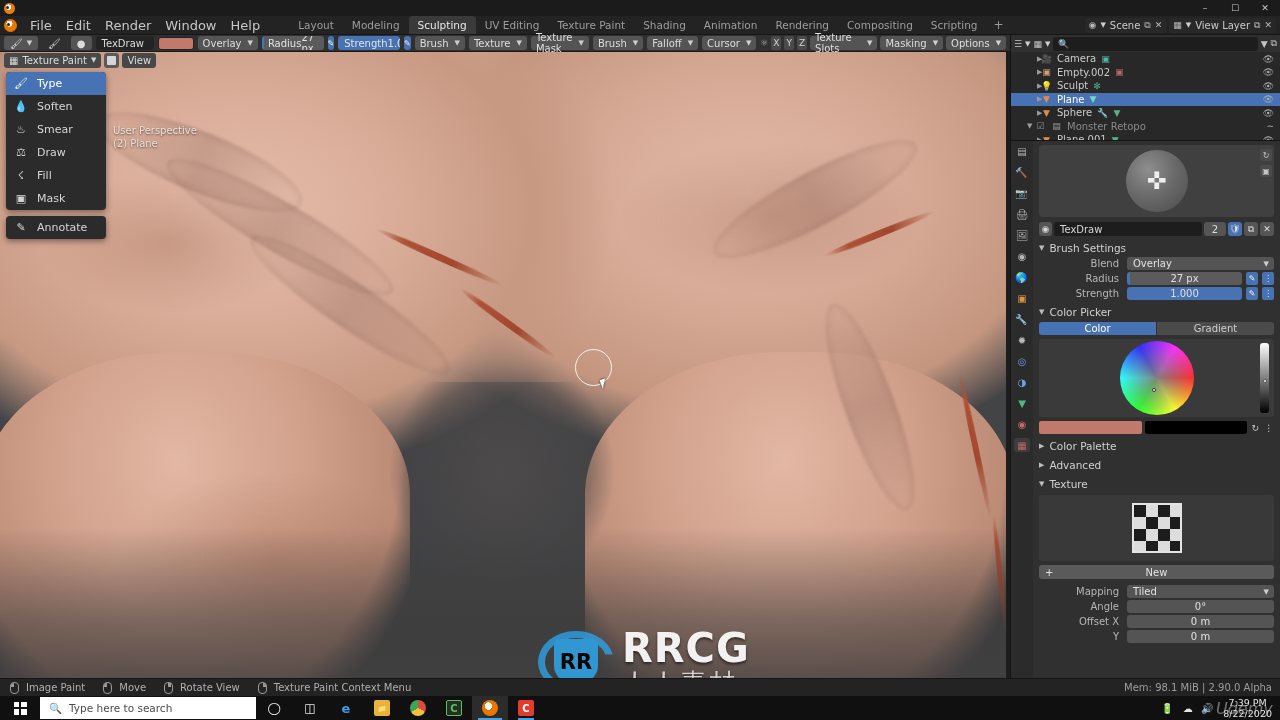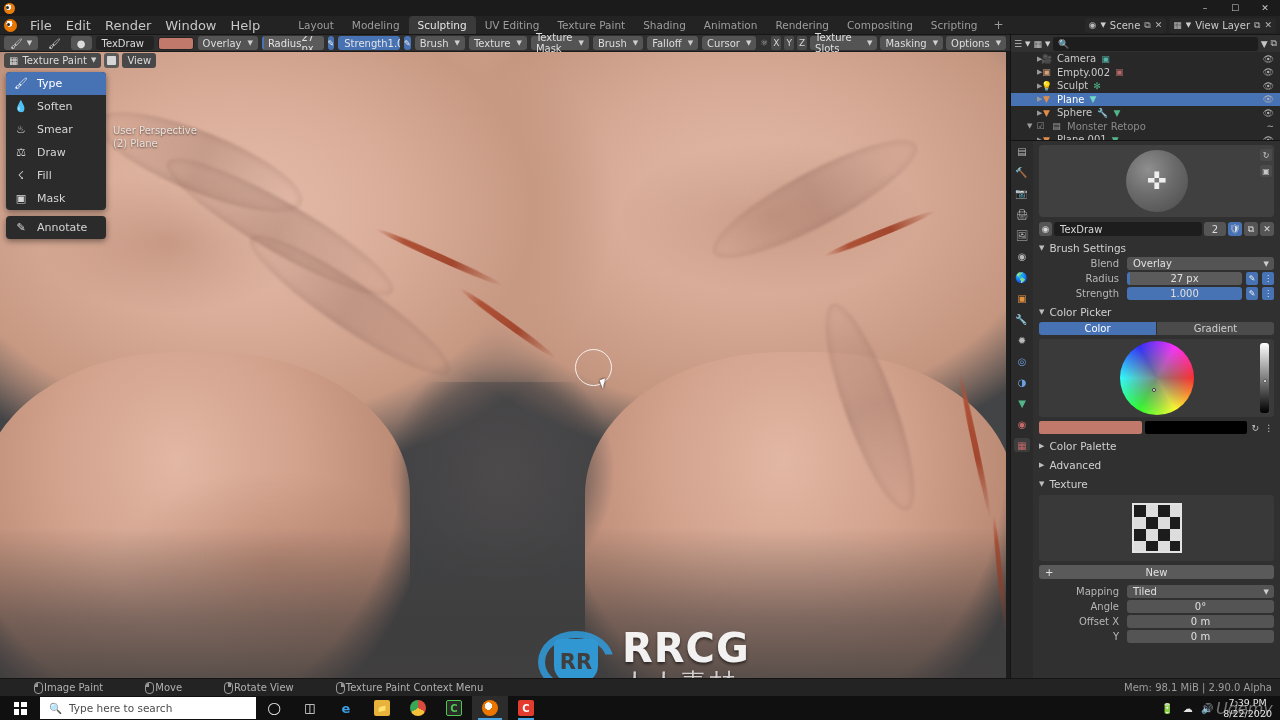--- a/index.html
+++ b/index.html
@@ -298,21 +298,21 @@
   }
   .new-btn { margin: 2px 6px; height:14px; background:#5a5a5a; border-radius:3px; display:flex; align-items:center; justify-content:center; font-size:10px; color:#e2e2e2; position:relative; }
   .new-btn .plus { position:absolute; left:6px; font-size:10px; }
 
   
   .statusbar {
     position:absolute; left:0; top:678px; width:1280px; height:18px;
     background:#232323; display:flex; align-items:center; gap:18px; padding-left:10px;
     font-size:10px; color:#b0b0b0; border-top:1px solid #151515;
   }
-  .sb-item { display:flex; align-items:center; gap:1px;margin-left:24px; }
+  .sb-item { display:flex; align-items:center; gap:7px; }
   .mouse-ic { width:9px;height:12px;border:1px solid #9a9a9a;border-radius:4px; position:relative;}
   .mouse-ic i{ position:absolute; width:3px;height:4px; top:0; background:#9a9a9a;}
   .mouse-ic.l i{ left:0; border-radius:3px 0 0 0;}
   .mouse-ic.m i{ left:3px;}
   .mouse-ic.r i{ right:0; border-radius:0 3px 0 0;}
   .sb-right { margin-left:auto; padding-right:8px; font-size:10px; color:#9e9e9e; }
 
   
   .taskbar {
     position:absolute; left:0; top:696px; width:1280px; height:24px;
@@ -341,21 +341,21 @@
   }
   .rrcg-mark { width: 76px; height: 62px; position:relative; }
   .rrcg-ring {
     position:absolute; inset:0; border-radius:50%; border: 7px solid #2f9fe0;
     clip-path: polygon(0 0, 100% 0, 100% 38%, 50% 38%, 50% 100%, 0 100%);
     opacity:.9;
   }
   .rrcg-shield {
     position:absolute; left:16px; top:8px; width:44px; height:46px; background:#2f9fe0;
     border-radius: 6px 6px 50% 50% / 6px 6px 42% 42%;
-    display:flex; align-items:center; justify-content:center; color:#404040; font-size:21px; font-weight:bold;
+    display:flex; align-items:center; justify-content:center; color:#000000; font-size:21px; font-weight:bold;
   }
   .rrcg-text { line-height: 1; }
   .rrcg-top { font-size: 40px; font-weight: bold; color:#ffffff; letter-spacing: 1px; text-shadow: 0 2px 3px rgba(0,0,0,.6);}
   .rrcg-bot { font-size: 26px; color:#dadada; letter-spacing: 3px; margin-top:2px; text-shadow: 0 2px 3px rgba(0,0,0,.6);}
   .udemy-wm {
     position:absolute; left: 1216px; top: 699px; font-size: 16px; color: rgba(235,235,235,.45);
     font-style: italic; pointer-events:none;
   }
 </style>
 </head>

